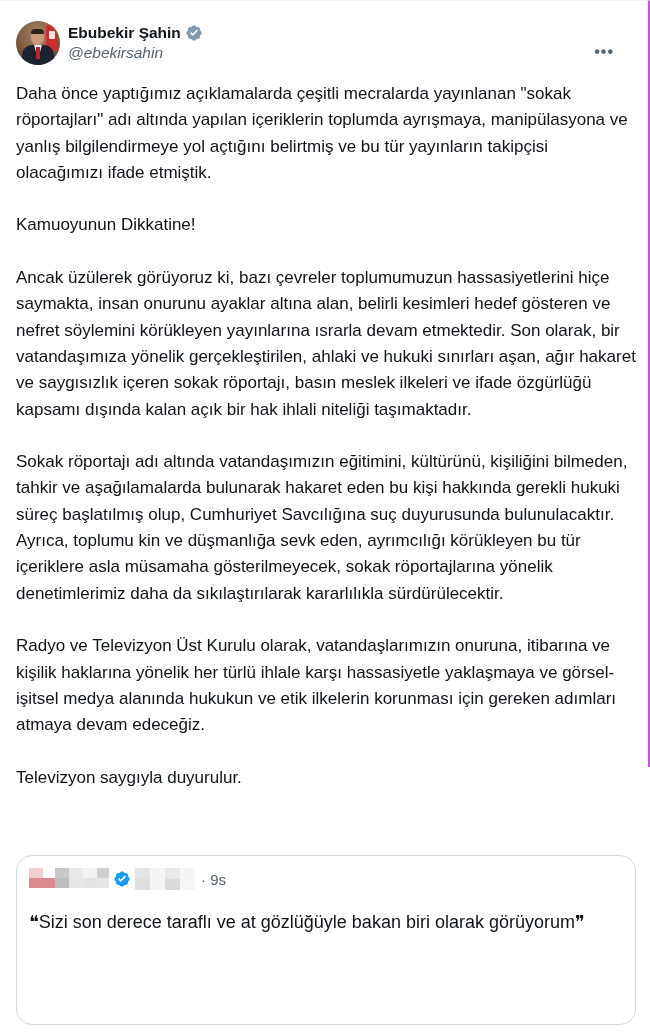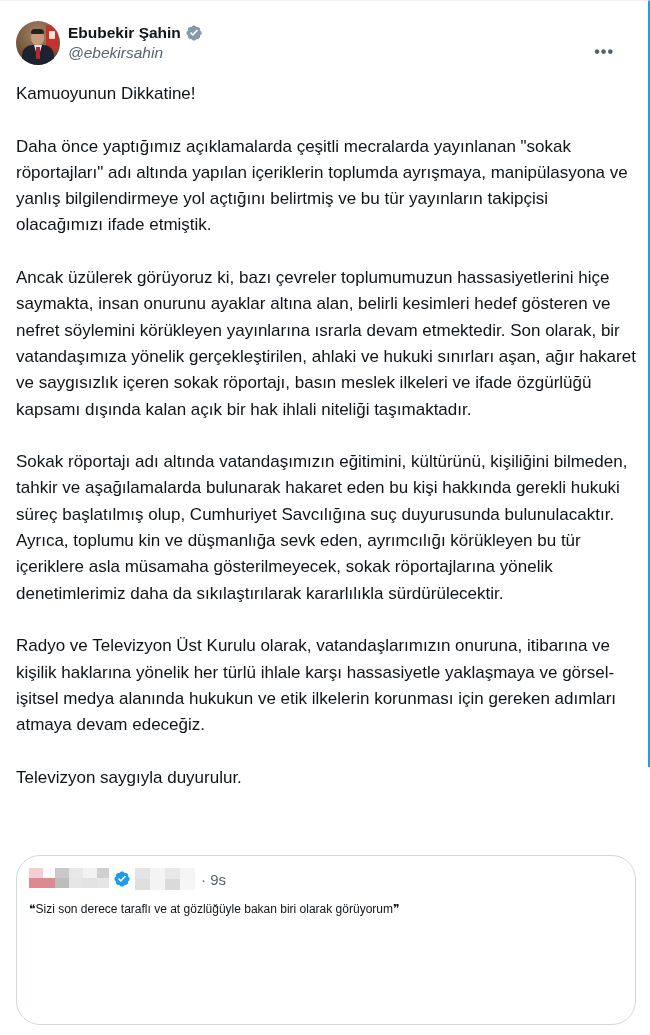--- a/index.html
+++ b/index.html
@@ -1,45 +1,45 @@
 <!DOCTYPE html>
 <html><head>
 <meta charset="utf-8">
 <style>
   * { box-sizing: border-box; margin: 0; padding: 0; }
   html, body { width: 650px; height: 1035px; background: #ffffff; overflow: hidden; }
   body { font-family: "Liberation Sans", "DejaVu Sans", sans-serif; color: #0f1419; position: relative; }
-  .frame { position: absolute; left: 0; top: 0; width: 650px; height: 767px; border-right: 2px solid #0ea5e9; border-top: 1px solid #eff3f4; }
+  .frame { position: absolute; left: 0; top: 0; width: 650px; height: 767px; border-right: 2px solid #d946ef; border-top: 1px solid #eff3f4; }
   .header { position: absolute; left: 16px; top: 20px; right: 16px; height: 44px; display: flex; align-items: center; }
   .avatar { width: 44px; height: 44px; border-radius: 50%; overflow: hidden; position: relative; flex: 0 0 44px;
     background: radial-gradient(circle at 50% 30%, #a8876a 0%, #7a5a40 55%, #4a3526 100%); }
   .avatar .flag { position: absolute; right: 2px; top: 4px; width: 12px; height: 26px; background: #c8302d; border-radius: 2px; }
   .avatar .flag::after { content: ""; position: absolute; left: 3px; top: 6px; width: 6px; height: 8px; background: #f1e4d8; border-radius: 1px; }
   .avatar .face { position: absolute; left: 15px; top: 9px; width: 13px; height: 15px; background: #c89a7d; border-radius: 50% 50% 45% 45%; }
   .avatar .hair { position: absolute; left: 15px; top: 8px; width: 13px; height: 5px; background: #2a211b; border-radius: 6px 6px 2px 2px; }
   .avatar .suit { position: absolute; left: 6px; top: 24px; width: 32px; height: 24px; background: #1c2230; border-radius: 10px 10px 0 0; }
   .avatar .shirt { position: absolute; left: 18px; top: 24px; width: 8px; height: 14px; background: #e9ecef; clip-path: polygon(0 0, 100% 0, 50% 100%); }
   .avatar .tie { position: absolute; left: 20px; top: 26px; width: 4px; height: 12px; background: #b3262b; }
   .names { margin-left: 8px; display: flex; flex-direction: column; }
   .name-row { display: flex; align-items: center; }
   .display-name { font-weight: 700; font-size: 15.5px; line-height: 20px; color: #0f1419; }
   .badge { margin-left: 4px; width: 18px; height: 18px; display: inline-block; }
   .handle { font-size: 15.5px; line-height: 20px; color: #536471; font-style: italic; }
   .more { position: absolute; right: 18px; top: 22px; font-size: 16px; letter-spacing: 1px; color: #536471; font-weight: 700; cursor: pointer; }
   .body { position: absolute; left: 16px; top: 80px; width: 620px; font-size: 17px; line-height: 26.3px; color: #0f1419; }
   .body p { margin: 0; }
   .body p + p { margin-top: 26.3px; }
-  .quote { position: absolute; left: 16px; top: 854px; width: 620px; height: 170px; border: 1px solid #cfd9de; border-radius: 24px; padding: 12px 12px; }
+  .quote { position: absolute; left: 16px; top: 854px; width: 620px; height: 170px; border: 1px solid #cfd9de; border-radius: 16px; padding: 12px 12px; }
   .q-head { display: flex; align-items: center; height: 22px; }
   .pix { display: grid; grid-template-columns: repeat(4, 16px); grid-template-rows: 10px 10px; width: 80px; height: 22px; }
   .pix div { width: 24px; }
   .q-badge { width: 18px; height: 18px; margin: 0 4px; }
   .pix2 { display: grid; grid-template-columns: repeat(4, 15px); grid-template-rows: 11px 11px; width: 60px; height: 22px; }
   .q-time { color: #536471; font-size: 15px; margin-left: 6px; }
-  .q-text { margin-top: 9px; font-size: 12px; line-height: 21px; color: #0f1419; }
+  .q-text { margin-top: 22px; font-size: 18px; line-height: 21px; color: #0f1419; }
   .q-text p + p { margin-top: 21px; }
   .mic { display: inline-block; width: 11px; height: 15px; vertical-align: -2px; margin-right: 4px; position: relative; }
   .mic .head { position: absolute; left: 2px; top: 0; width: 7px; height: 10px; border-radius: 4px; background: repeating-linear-gradient(135deg, #6b7a86 0 1.5px, #d8dde1 1.5px 3px); border: 1px solid #4b5863; }
   .mic .stand { position: absolute; left: 4px; top: 10px; width: 3px; height: 5px; background: #7a858e; }
 </style>
 </head>
 <body>
 
 <div class="frame">
 
@@ -59,22 +59,22 @@
           <path fill="#829aab" d="M20.4 11c0-1.3-.8-2.5-2-3 .4-1.2.1-2.6-.8-3.5-.9-.9-2.3-1.2-3.5-.8-.5-1.2-1.7-2-3.1-2s-2.5.8-3 2c-1.2-.4-2.6-.1-3.5.8-.9.9-1.2 2.3-.8 3.5-1.2.5-2 1.7-2 3s.8 2.5 2 3c-.4 1.2-.1 2.6.8 3.5.9.9 2.3 1.2 3.5.8.5 1.2 1.7 2 3 2s2.5-.8 3-2c1.2.4 2.6.1 3.5-.8.9-.9 1.2-2.3.8-3.5 1.3-.5 2.1-1.7 2.1-3z"></path>
           <path fill="#ffffff" d="M9.6 14.6l-3.4-3.4 1.3-1.3 2.1 2.1 4.9-5.3 1.4 1.3z"></path>
         </svg>
       </div>
       <span class="handle">@ebekirsahin</span>
     </div>
     <span class="more">•••</span>
   </div>
 
   <div class="body">
+    <p>Daha önce yaptığımız açıklamalarda çeşitli mecralarda yayınlanan "sokak röportajları" adı altında yapılan içeriklerin toplumda ayrışmaya, manipülasyona ve yanlış bilgilendirmeye yol açtığını belirtmiş ve bu tür yayınların takipçisi olacağımızı ifade etmiştik.</p>
     <p>Kamuoyunun Dikkatine!</p>
-    <p>Daha önce yaptığımız açıklamalarda çeşitli mecralarda yayınlanan "sokak röportajları" adı altında yapılan içeriklerin toplumda ayrışmaya, manipülasyona ve yanlış bilgilendirmeye yol açtığını belirtmiş ve bu tür yayınların takipçisi olacağımızı ifade etmiştik.</p>
     <p>Ancak üzülerek görüyoruz ki, bazı çevreler toplumumuzun hassasiyetlerini hiçe saymakta, insan onurunu ayaklar altına alan, belirli kesimleri hedef gösteren ve nefret söylemini körükleyen yayınlarına ısrarla devam etmektedir. Son olarak, bir vatandaşımıza yönelik gerçekleştirilen, ahlaki ve hukuki sınırları aşan, ağır hakaret ve saygısızlık içeren sokak röportajı, basın meslek ilkeleri ve ifade özgürlüğü kapsamı dışında kalan açık bir hak ihlali niteliği taşımaktadır.</p>
     <p>Sokak röportajı adı altında vatandaşımızın eğitimini, kültürünü, kişiliğini bilmeden, tahkir ve aşağılamalarda bulunarak hakaret eden bu kişi hakkında gerekli hukuki süreç başlatılmış olup, Cumhuriyet Savcılığına suç duyurusunda bulunulacaktır. Ayrıca, toplumu kin ve düşmanlığa sevk eden, ayrımcılığı körükleyen bu tür içeriklere asla müsamaha gösterilmeyecek, sokak röportajlarına yönelik denetimlerimiz daha da sıkılaştırılarak kararlılıkla sürdürülecektir.</p>
     <p>Radyo ve Televizyon Üst Kurulu olarak, vatandaşlarımızın onuruna, itibarına ve kişilik haklarına yönelik her türlü ihlale karşı hassasiyetle yaklaşmaya ve görsel-işitsel medya alanında hukukun ve etik ilkelerin korunması için gereken adımları atmaya devam edeceğiz.</p>
     <p>Televizyon saygıyla duyurulur.</p>
   </div>
 
   <div class="quote">
     <div class="q-head">
       <div class="pix" style="grid-template-columns: 14px 12px 14px 14px 14px 12px; width: 80px;">
         <div style="background:#f3cfd1;width:14px"></div>

